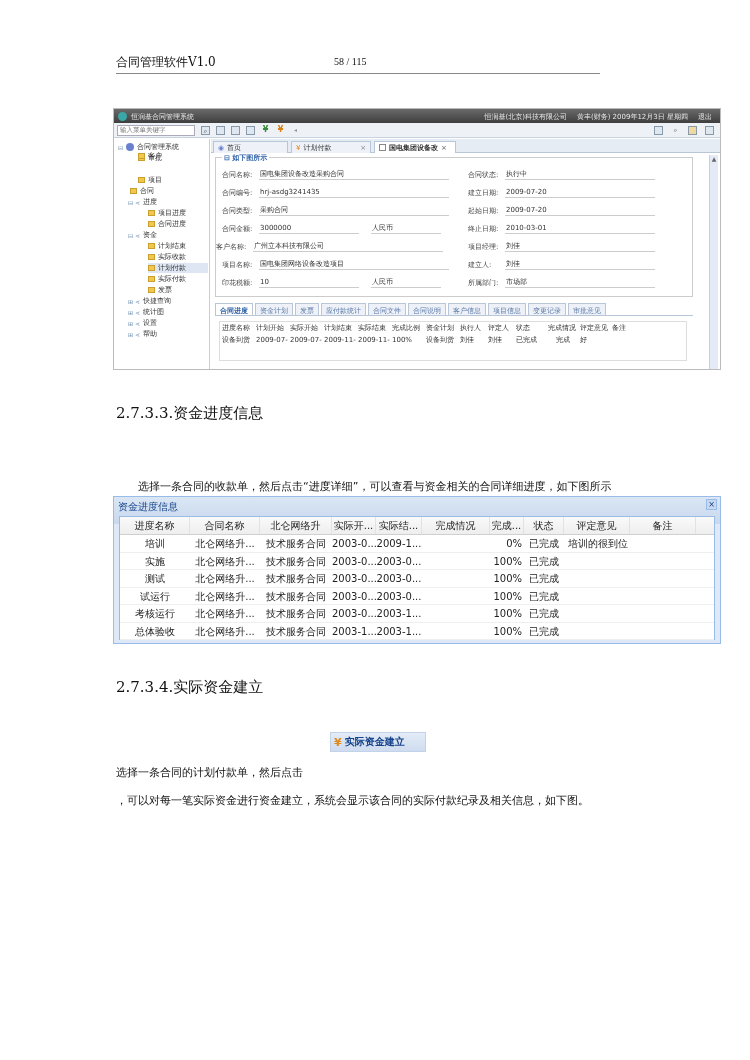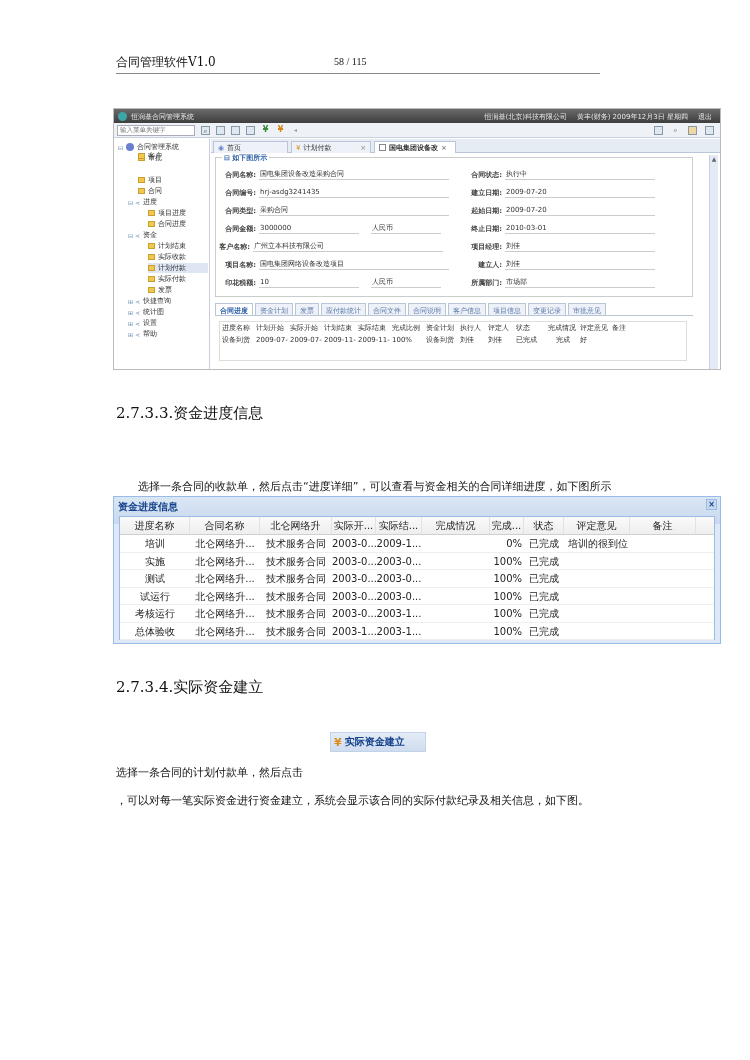--- a/index.html
+++ b/index.html
@@ -31,39 +31,39 @@
   .tree-item.selected { background: #dde6f2; width: 60px; }
 
   .app1 .main { position: absolute; left: 97px; top: 30px; right: 0; bottom: 0; }
   .tabs-top { height: 14px; background: #e6ecf4; border-bottom: 1px solid #b8c6d8; position: relative; }
   .tab { position: absolute; top: 2px; height: 12px; border: 1px solid #b8c6d8; border-bottom: none; background: #eef2f8; padding: 1px 4px; display: flex; gap: 3px; align-items: center; }
   .tab.active { background: #fff; font-weight: bold; }
 
   .fieldset { position: absolute; left: 4px; top: 18px; width: 478px; height: 140px; border: 1px solid #ccc; }
   .fieldset .legend { position: absolute; left: 6px; top: -5px; background: #fff; padding: 0 2px; color: #2b5fa6; font-weight: bold; }
   .field { position: absolute; display: flex; align-items: center; height: 11px; }
-  .field .lbl { width: 34px; text-align: right; margin-right: 3px; color: #444; font-weight: bold; }
+  .field .lbl { width: 34px; text-align: left; margin-right: 3px; color: #444; }
   .field .val { border-bottom: 1px solid #ccc; height: 11px; line-height: 10px; padding-left: 1px; }
 
   .vscroll { position: absolute; right: 2px; top: 16px; width: 9px; bottom: 0; background: #e4eaf6; border-left: 1px solid #c8d0e0; }
   .vscroll .arrow { font-size: 6px; color: #666; text-align: center; }
 
   .tabs-bottom { position: absolute; left: 4px; top: 164px; width: 478px; height: 13px; display: flex; gap: 2px; border-bottom: 1px solid #b8c6d8; }
   .tabs-bottom .btab { border: 1px solid #b8c6d8; border-bottom: none; background: #eef2f8; padding: 2px 4px; height: 12px; color: #5a7aa8; }
   .tabs-bottom .btab.active { background: #fff; color: #2b5fa6; font-weight: bold; }
   .sub-grid { position: absolute; left: 8px; top: 182px; width: 468px; height: 40px; border: 1px solid #ddd; }
   .sub-grid .row { display: flex; height: 12px; align-items: center; }
   .sub-grid .row span { padding-left: 2px; white-space: nowrap; overflow: hidden; }
 
   h2.section { position: absolute; left: 116px; font-family: "DejaVu Serif", serif; font-size: 15px; font-weight: normal; }
   p.body { position: absolute; left: 116px; font-size: 11px; line-height: 18px; width: 520px; margin-top: 26px; }
 
   
   .dialog { position: absolute; left: 113px; top: 496px; width: 608px; height: 148px; border: 1px solid #99bbe8; background: #dfe8f6; }
-  .dialog .dtitle { height: 27px; background: linear-gradient(#dae6f4, #c8d8ee); color: #15428b; font-weight: bold; font-size: 10px; padding: 3px 4px; position: relative; }
+  .dialog .dtitle { height: 27px; background: linear-gradient(#dae6f4, #c8d8ee); color: #15428b; font-weight: normal; font-size: 10px; padding: 3px 4px; position: relative; }
   .dialog .dclose { position: absolute; right: 3px; top: 2px; width: 11px; height: 11px; background: #c8d8ee; border: 1px solid #99bbe8; color: #15428b; font-size: 8px; text-align: center; line-height: 9px; }
   .dialog .grid { position: absolute; left: 5px; top: 19px; width: 596px; height: 124px; background: #fff; border: 1px solid #99bbe8; }
   .grid .ghead { display: flex; height: 18px; border-bottom: 1px solid #d0d0d0; background: linear-gradient(#fafafa, #eeeeee); }
   .grid .ghead span, .grid .grow span { font-size: 10px; text-align: center; white-space: nowrap; overflow: hidden; border-right: 1px solid #e2e2e2; line-height: 18px; color: #222; }
   .grid .grow { display: flex; height: 17.5px; border-bottom: 1px solid #efefef; }
   .grid .grow span { line-height: 17px; border-right: none; }
   .grid .grow span.num { text-align: right; padding-right: 2px; }
   .grid .grow span.left { text-align: left; padding-left: 4px; }
 
   .inline-btn { position: absolute; left: 330px; top: 732px; width: 96px; height: 20px; background: linear-gradient(#e3ecf7, #cfdcef); border: 1px solid #c2d2e8; display: flex; align-items: center; gap: 3px; padding-left: 3px; font-size: 10px; color: #15428b; font-weight: bold; }
@@ -115,21 +115,21 @@
         <span>审批</span>
       </div>
     <div class="tree-item" style="left:24px;top:12px">
         <span class="folder"></span>
         <span>客户</span>
       </div>
     <div class="tree-item" style="left:24px;top:36px">
         <span class="folder"></span>
         <span>项目</span>
       </div>
-    <div class="tree-item" style="left:24px;top:47px">
+    <div class="tree-item" style="left:16px;top:47px">
         <span class="folder"></span>
         <span>合同</span>
       </div>
     <div class="tree-item" style="left:14px;top:58px">
         <span class="node">⊟ ⋖</span>
         <span>进度</span>
       </div>
     <div class="tree-item" style="left:34px;top:69px">
         <span class="folder"></span>
         <span>项目进度</span>

